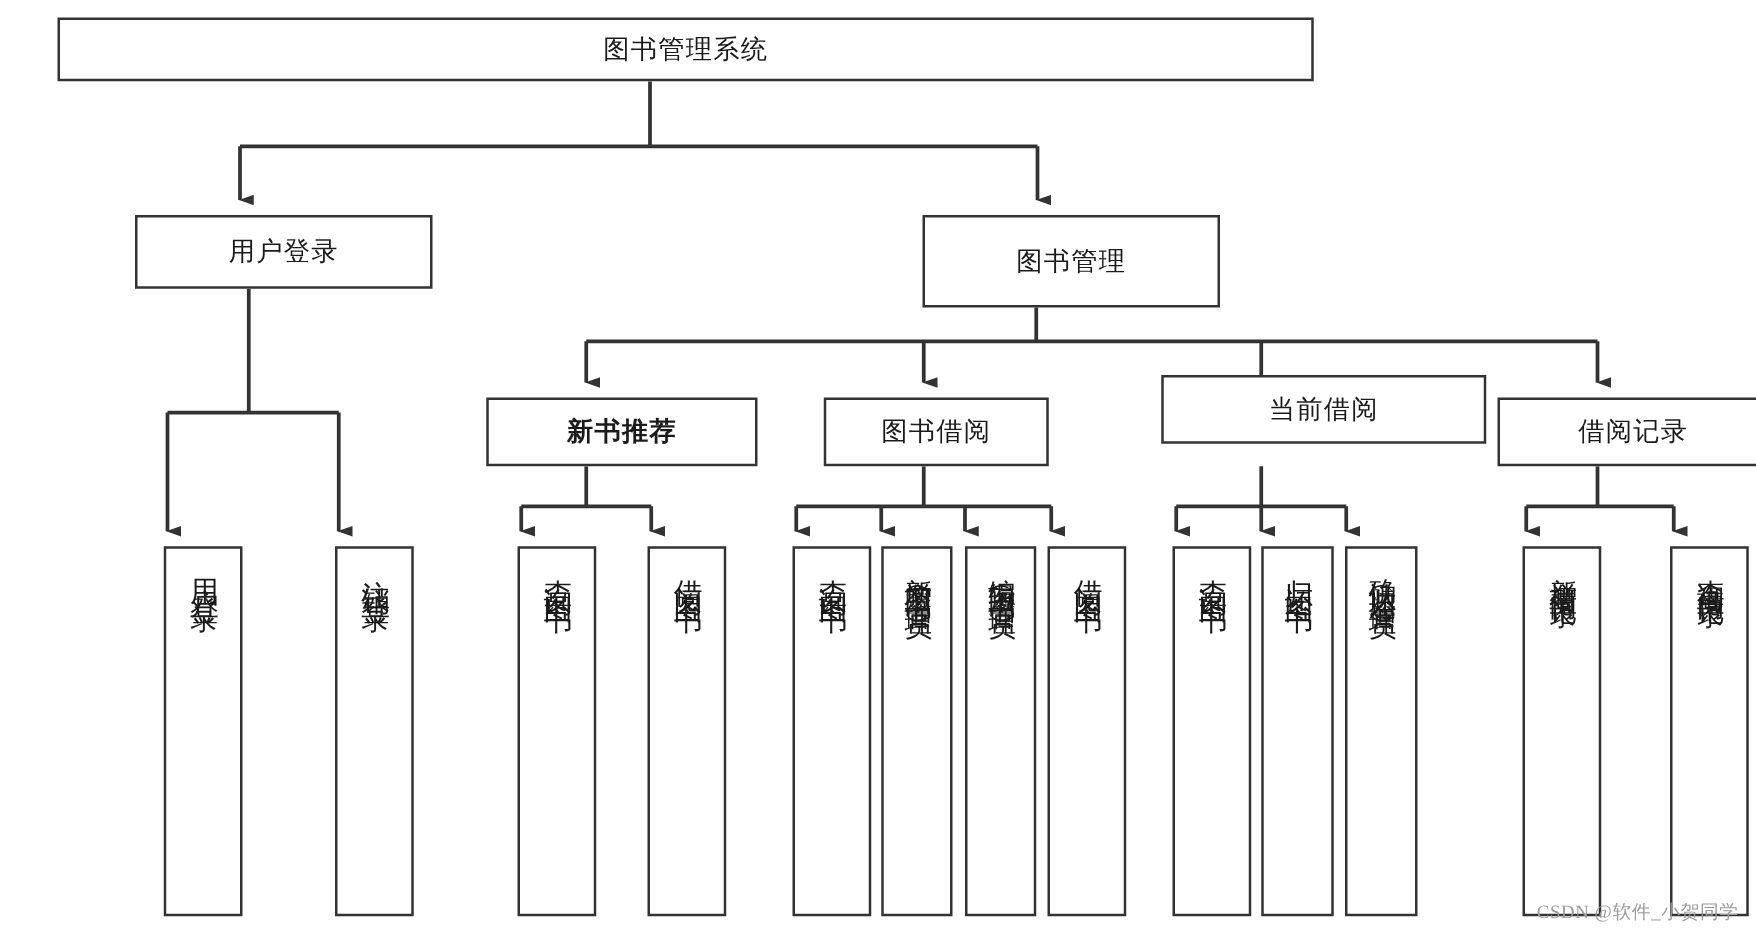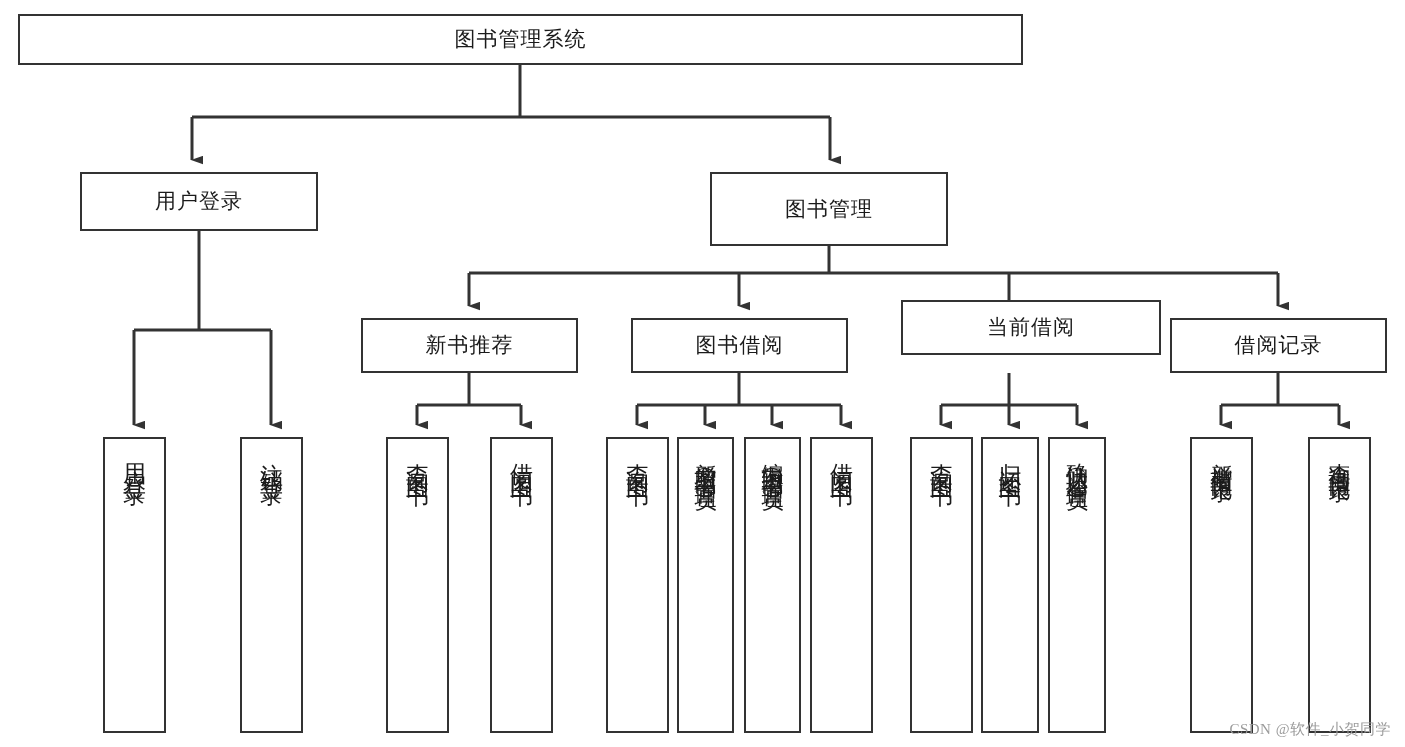--- a/index.html
+++ b/index.html
@@ -11,20 +11,21 @@
   svg#wires{position:absolute;left:0;top:0;width:1405px;height:747px;}
 
   .node{
     position:absolute;
     box-sizing:border-box;
     background:#ffffff;
     border:2px solid #333333;
     display:flex;
     align-items:center;
     justify-content:center;
+    margin-left:28px;
   }
   .node .lbl{
     color:#1b1b1b;
     font-size:21px;
     line-height:1.25;
     letter-spacing:1px;
     white-space:nowrap;
   }
   
   .leaf{
@@ -115,24 +116,24 @@
     <span class="lbl">图书管理系统</span>
   </div>
 
   <div class="node" style="left:80px;top:172px;width:238px;height:59px;">
     <span class="lbl">用户登录</span>
   </div>
   <div class="node" style="left:710px;top:172px;width:238px;height:74px;">
     <span class="lbl">图书管理</span>
   </div>
 
-  <div class="node" style="left:361px;top:318px;width:217px;height:55px;">
+  <div class="node" style="left:361px;top:318px;width:217px;height:55px;font-weight:bold;">
     <span class="lbl">新书推荐</span>
   </div>
-  <div class="node" style="left:631px;top:318px;width:217px;height:55px;">
+  <div class="node" style="left:631px;top:318px;width:180px;height:55px;">
     <span class="lbl">图书借阅</span>
   </div>
   <div class="node" style="left:901px;top:300px;width:260px;height:55px;">
     <span class="lbl">当前借阅</span>
   </div>
   <div class="node" style="left:1170px;top:318px;width:217px;height:55px;">
     <span class="lbl">借阅记录</span>
   </div>
 
   <div class="node leaf" style="left:103px;top:437px;width:63px;height:296px;">

